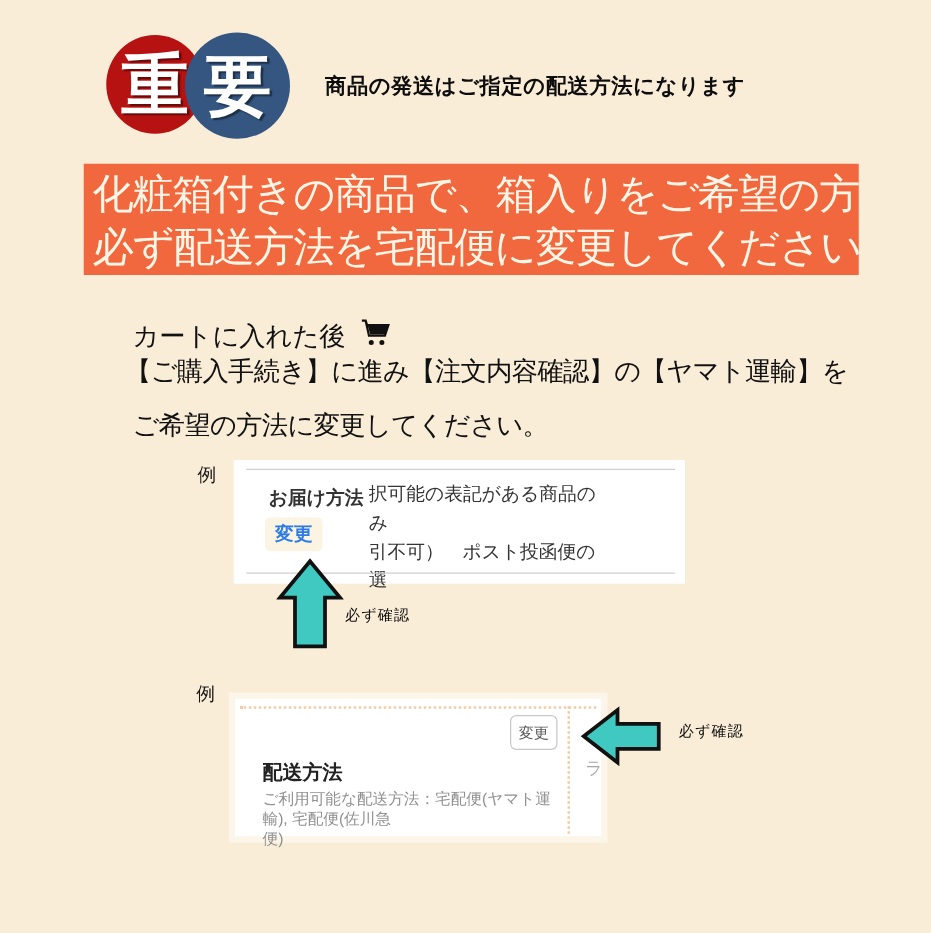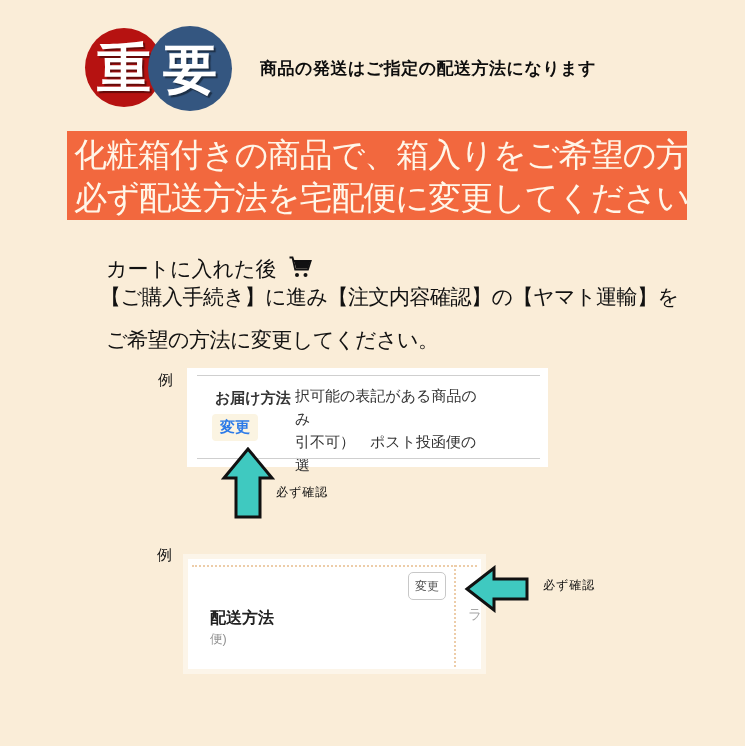--- a/index.html
+++ b/index.html
@@ -129,20 +129,21 @@
 </div>
 <div class="abs note note-1">必ず確認</div>
 
 <div class="abs example-label" style="left:157px;top:546px;">例</div>
 <div class="abs box2">
   <div class="dash-top"></div>
   <div class="dash-vert"></div>
   <div class="field-label">配送方法</div>
   <button class="change-btn">変更</button>
   <div class="sub">
+    <div>ご利用可能な配送方法：宅配便(ヤマト運輸), 宅配便(佐川急</div>
     <div>便)</div>
   </div>
   <div class="clipped">ラ</div>
 </div>
 
 <div class="abs arrow-left">
   <svg width="66" height="48" viewBox="0 0 66 48">
     <polygon points="3,24 30,3 30,14 63,14 63,34 30,34 30,45" fill="#3FC9C0" stroke="#111" stroke-width="3" stroke-linejoin="miter"></polygon>
   </svg>
 </div>

